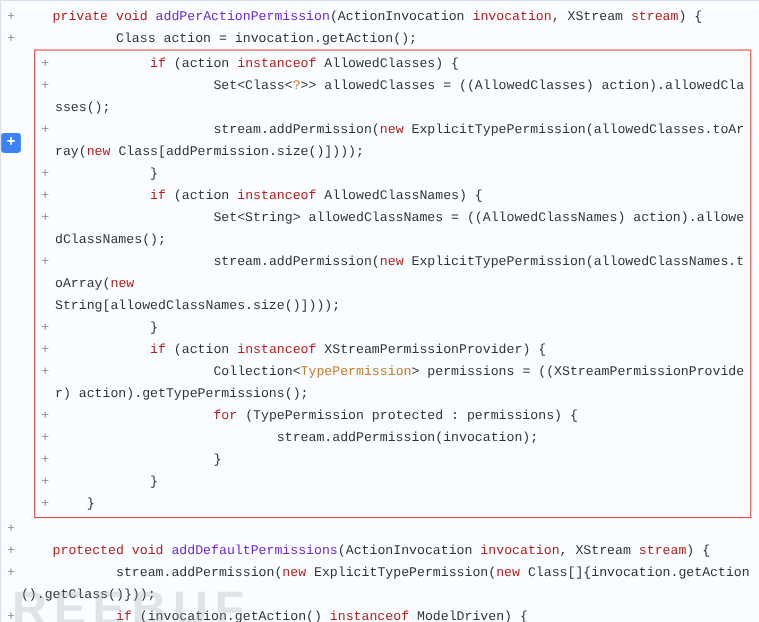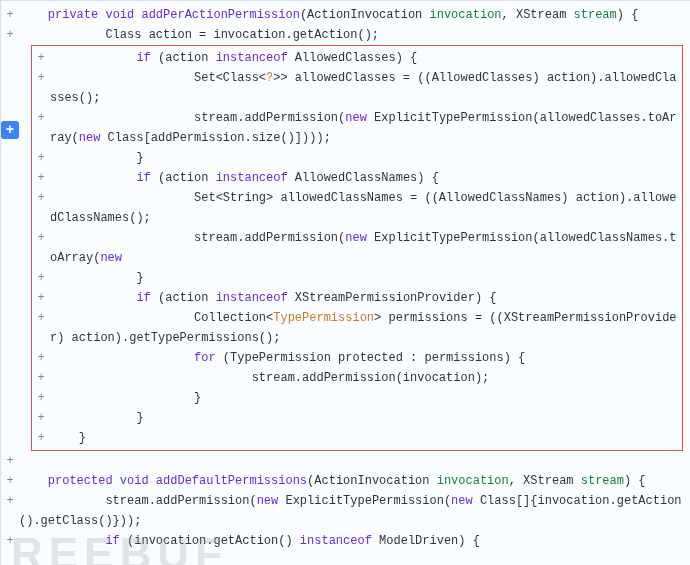--- a/index.html
+++ b/index.html
@@ -1,23 +1,23 @@
 <!DOCTYPE html>
 <html><head>
 <meta charset="utf-8">
 <style>
 body{margin:0;font-family:Consolas,Monaco,'Courier New',monospace;font-size:12px;line-height:20px;background:#fafdff;color:#333;width:690px}
 .code{padding:4px 0}
 .line{display:flex;white-space:pre;align-items:flex-start}
 .sign{width:18px;text-align:center;color:#888;flex:0 0 auto;user-select:none}
 .content{flex:1 1 auto;white-space:pre-wrap;word-break:break-all}
-.k{color:#6d28d9}
+.k{color:#b91c1c}
 .nk{color:#c87c2a}
 .mname{color:#6d28d9}
-.param{color:#15803d}
+.param{color:#b91c1c}
 .red-border{border:1px solid #e74c3c;margin:0 8px 0 30px;padding:2px 0}
 .addbtn{position:absolute;left:0;top:120px;width:18px;height:18px;background:#3b82f6;border-radius:3px;color:#fff;font-weight:bold;display:flex;align-items:center;justify-content:center;font-size:14px}
 .watermark{position:absolute;left:10px;bottom:2px;font-size:44px;font-weight:900;color:rgba(150,165,170,.28);letter-spacing:6px;font-family:Arial,sans-serif;z-index:0}
 .wrap{position:relative;width:690px;height:565px;overflow:hidden;border:1px solid #dde}
 </style>
 </head>
 <body>
 <div class="wrap">
 
 <div class="watermark">REEBUF</div>
@@ -29,20 +29,21 @@
         <div class="line"><span class="sign">+</span><span class="content">            <span>Class action = invocation.getAction();</span></span></div>
       </div>
   <div class="red-border" id="sec-b1">
         <div class="line"><span class="sign">+</span><span class="content">            <span class="k">if</span><span> (action </span><span class="k">instanceof</span><span> AllowedClasses) {</span></span></div>
         <div class="line"><span class="sign">+</span><span class="content">                    <span>Set&lt;Class&lt;</span><span class="nk">?</span><span>&gt;&gt; allowedClasses = ((AllowedClasses) action).allowedClasses();</span></span></div>
         <div class="line"><span class="sign">+</span><span class="content">                    <span>stream.addPermission(</span><span class="k">new</span><span> ExplicitTypePermission(allowedClasses.toArray(</span><span class="k">new</span><span> Class[addPermission.size()])));</span></span></div>
         <div class="line"><span class="sign">+</span><span class="content">            <span>}</span></span></div>
         <div class="line"><span class="sign">+</span><span class="content">            <span class="k">if</span><span> (action </span><span class="k">instanceof</span><span> AllowedClassNames) {</span></span></div>
         <div class="line"><span class="sign">+</span><span class="content">                    <span>Set&lt;String&gt; allowedClassNames = ((AllowedClassNames) action).allowedClassNames();</span></span></div>
         <div class="line"><span class="sign">+</span><span class="content">                    <span>stream.addPermission(</span><span class="k">new</span><span> ExplicitTypePermission(allowedClassNames.toArray(</span><span class="k">new</span><span> </span></span></div>
+        <div class="line"><span class="sign"></span><span class="content"><span>String[allowedClassNames.size()])));</span></span></div>
         <div class="line"><span class="sign">+</span><span class="content">            <span>}</span></span></div>
         <div class="line"><span class="sign">+</span><span class="content">            <span class="k">if</span><span> (action </span><span class="k">instanceof</span><span> XStreamPermissionProvider) {</span></span></div>
         <div class="line"><span class="sign">+</span><span class="content">                    <span>Collection&lt;</span><span class="nk">TypePermission</span><span>&gt; permissions = ((XStreamPermissionProvider) action).getTypePermissions();</span></span></div>
         <div class="line"><span class="sign">+</span><span class="content">                    <span class="k">for</span><span> (TypePermission protected : permissions) {</span></span></div>
         <div class="line"><span class="sign">+</span><span class="content">                            <span>stream.addPermission(invocation);</span></span></div>
         <div class="line"><span class="sign">+</span><span class="content">                    <span>}</span></span></div>
         <div class="line"><span class="sign">+</span><span class="content">            <span>}</span></span></div>
         <div class="line"><span class="sign">+</span><span class="content">    <span>}</span></span></div>
       </div>
   <div id="sec-mid">

